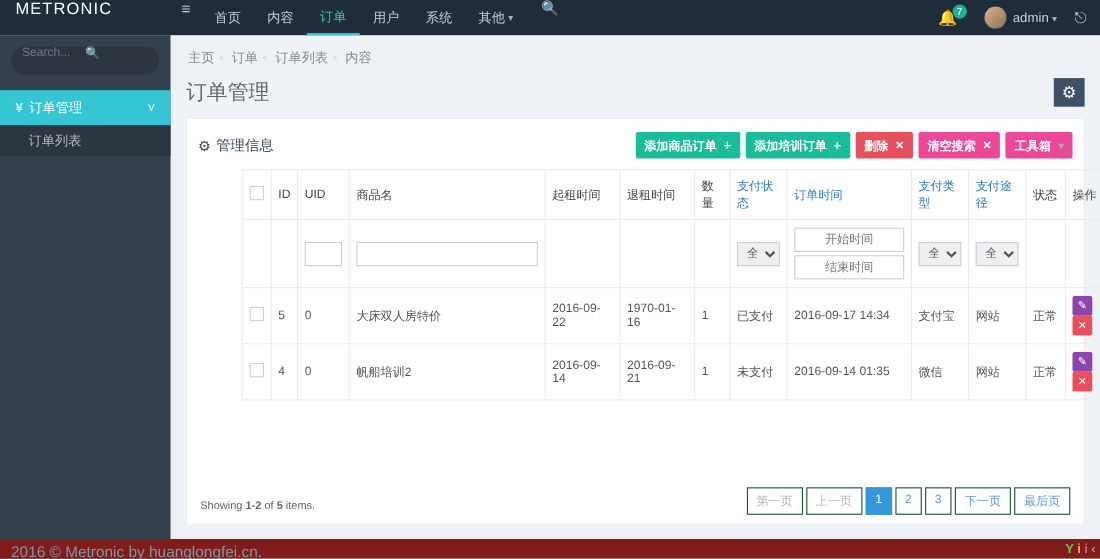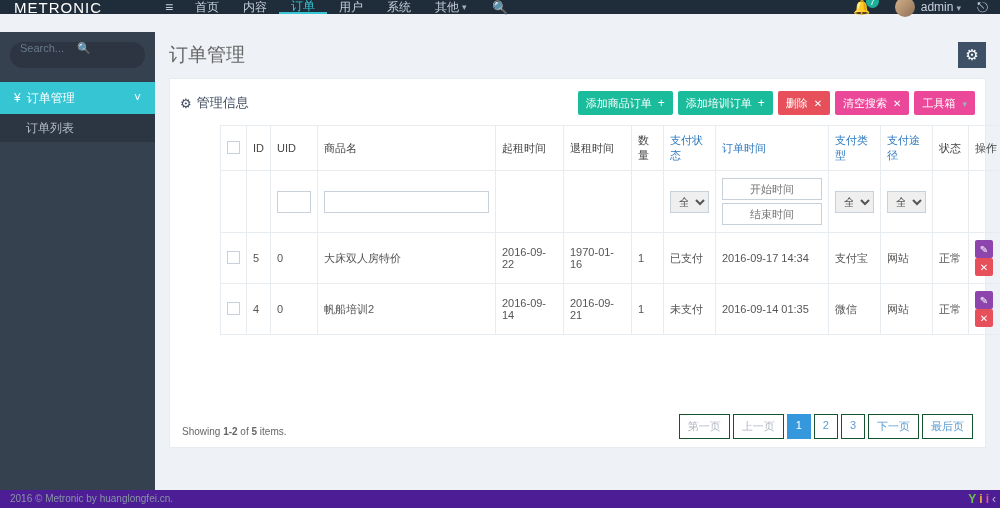--- a/index.html
+++ b/index.html
@@ -1,19 +1,19 @@
 <!DOCTYPE html>
 <html><head>
 <meta charset="utf-8">
 <style>
 * { margin:0; padding:0; box-sizing:border-box; }
 body { font-family:"Helvetica Neue",Arial,"Microsoft YaHei",sans-serif; font-size:12px; background:#eef1f5; color:#333; width:1000px; height:508px; overflow:hidden; position:relative; }
 
 
-.topbar { height:14px; background:#1f2c39; display:flex; align-items:center; color:#c0cddc; }
+.topbar { height:32px; background:#1f2c39; display:flex; color:#c0cddc; }
 .logo { width:155px; padding-left:14px; font-size:15px; font-weight:400; letter-spacing:1px; color:#fff; }
 .logo strong { font-weight:400; color:#fff; }
 .hamburger { width:28px; text-align:center; cursor:pointer; font-size:14px; }
 .topnav { display:flex; height:100%; }
 .topnav-item { padding:0 12px; display:flex; align-items:center; font-size:12px; cursor:pointer; color:#c6cfda; }
 .topnav-item.active { color:#36c6d3; border-bottom:2px solid #36c6d3; }
 .top-right { margin-left:auto; display:flex; align-items:center; height:100%; }
 .bell { position:relative; padding:0 10px; cursor:pointer; font-size:14px;}
 .badge { position:absolute; top:-4px; right:2px; background:#1caf9a; color:#fff; border-radius:50%; width:13px; height:13px; font-size:9px; display:flex; align-items:center; justify-content:center; }
 .avatar { width:20px; height:20px; border-radius:50%; background:linear-gradient(135deg,#d8b38c,#8c6f54); margin:0 6px; }
@@ -35,21 +35,21 @@
 .breadcrumb .sep { color:#bbb; margin:0 4px; }
 .breadcrumb .cur { color:#888; }
 .page-head { display:flex; align-items:center; margin-bottom:10px; }
 .page-title { font-size:19px; color:#666; font-weight:400; }
 .gear { margin-left:auto; background:#3d5066; color:#fff; width:28px; height:26px; display:flex; align-items:center; justify-content:center; font-size:15px; cursor:pointer; }
 
 .panel { background:#fff; border:1px solid #e7ecf1; padding:10px 10px 30px 10px; min-height:370px; position:relative;}
 .panel-head { display:flex; align-items:center; padding:2px 0 10px 0;}
 .panel-title { font-size:13px; color:#3d4a5e; display:flex; align-items:center; gap:5px;}
 .panel-buttons { margin-left:auto; display:flex; gap:5px; }
-.btn { height:24px; padding:0 8px; border:none; color:#fff; font-size:11px; display:flex; align-items:center; gap:4px; cursor:pointer; border-radius:2px;}
+.btn { height:24px; padding:0 8px; border:none; color:#fff; font-size:11px; display:flex; align-items:center; gap:4px; cursor:pointer; border-radius:2px;font-weight:bold;}
 .btn-teal { background:#1BBC9B; }
 .btn-red { background:#e7505a; }
 .btn-blue { background:#ec4899; }
 .plus::after { content:"+"; font-size:12px; margin-left:2px;}
 .x::after { content:"✕"; font-size:10px; margin-left:2px;}
 
 table.grid { width:100%; border-collapse:collapse; font-size:11px; color:#555;margin-left:40px; }
 table.grid th, table.grid td { border:1px solid #e7ecf1; padding:7px 6px; text-align:left; vertical-align:middle;}
 table.grid th { font-weight:500; color:#444;}
 table.grid th a { color:#2f7ac0; text-decoration:none;}
@@ -60,21 +60,21 @@
 .select { width:48px; }
 .tag-btn { width:18px; height:18px; color:#fff; display:inline-flex; align-items:center; justify-content:center; border-radius:2px; font-size:10px; cursor:pointer;}
 .tag-edit { background:#8E44AD; }
 .tag-del { background:#e7505a; }
 .showing { position:absolute; left:12px; bottom:10px; color:#666; font-size:10px;}
 .pager { position:absolute; right:12px; bottom:8px; display:flex; gap:3px; }
 .pager a { border:1px solid #14532d; padding:4px 8px; font-size:11px; color:#5b9bd1; text-decoration:none; background:#fff;}
 .pager a.active { background:#3598dc; color:#fff; border-color:#3598dc;}
 .pager a.dis { color:#b0b7c0; }
 
-.footer { position:absolute; left:0; right:0; bottom:0; height:18px; background:#4c1d95; color:#8894a4; font-size:10px; padding:3px 10px; }
+.footer { position:absolute; left:0; right:0; bottom:0; height:18px; background:#7f1d1d; color:#8894a4; font-size:14px; padding:3px 10px; }
 .yii { position:absolute; right:4px; bottom:2px; font-size:12px; color:#777; display:flex; align-items:center; gap:3px;}
 .yii .y1{color:#6fbf4d;font-weight:bold;}
 .yii .y2{color:#f4b13e;font-weight:bold;}
 .yii .y3{color:#e05a8c;font-weight:bold;}
 .yii .ar{ color:#bbb;}
 
 .caret::after{content:"▾"; font-size:9px; margin-left:3px; color:#9fb0c4;}
 </style>
 </head>
 <body>
@@ -109,20 +109,26 @@
   </div>
   <div class="side-item active">
     <span style="margin-right:6px">¥</span>
     <span>订单管理</span>
     <span style="margin-left:auto">˅</span>
   </div>
   <div class="side-sub">订单列表</div>
 </div>
 
 <div class="content">
+  <div class="breadcrumb">
+    <span>主页</span><span class="sep">◦</span>
+    <span>订单</span><span class="sep">◦</span>
+    <span class="cur">订单列表</span><span class="sep">◦</span>
+    <span>内容</span>
+  </div>
   <div class="page-head">
     <div class="page-title">订单管理</div>
     <div class="gear">⚙</div>
   </div>
 
   <div class="panel">
     <div class="panel-head">
       <div class="panel-title">
         <span>⚙</span>
         <span>管理信息</span>

